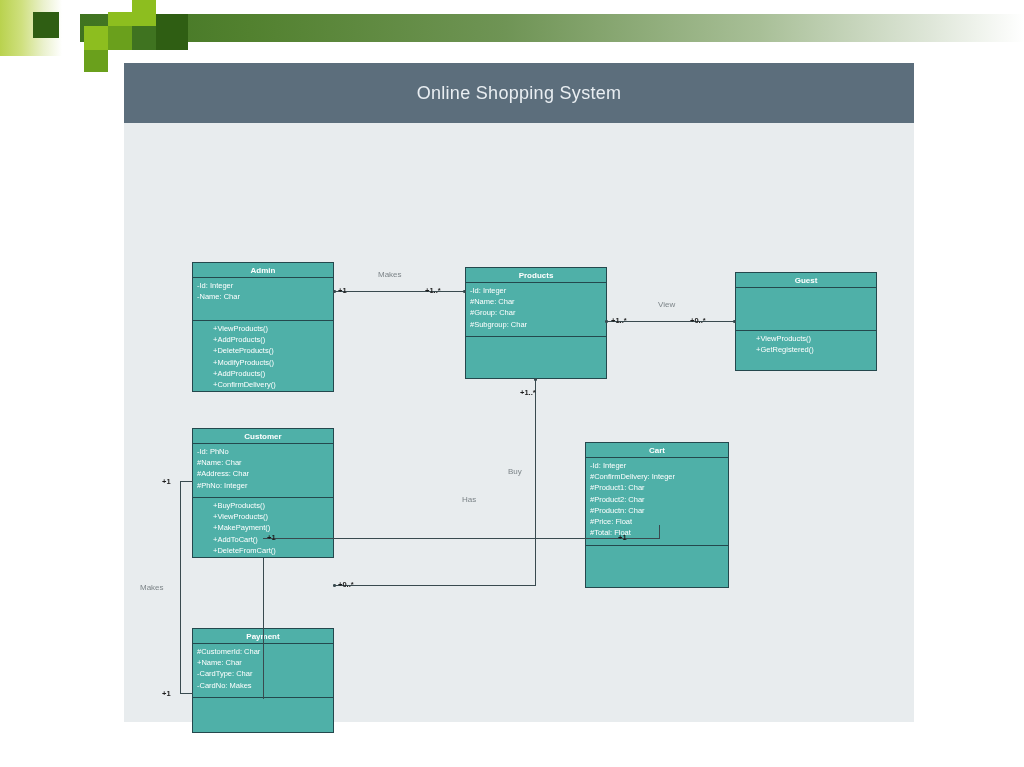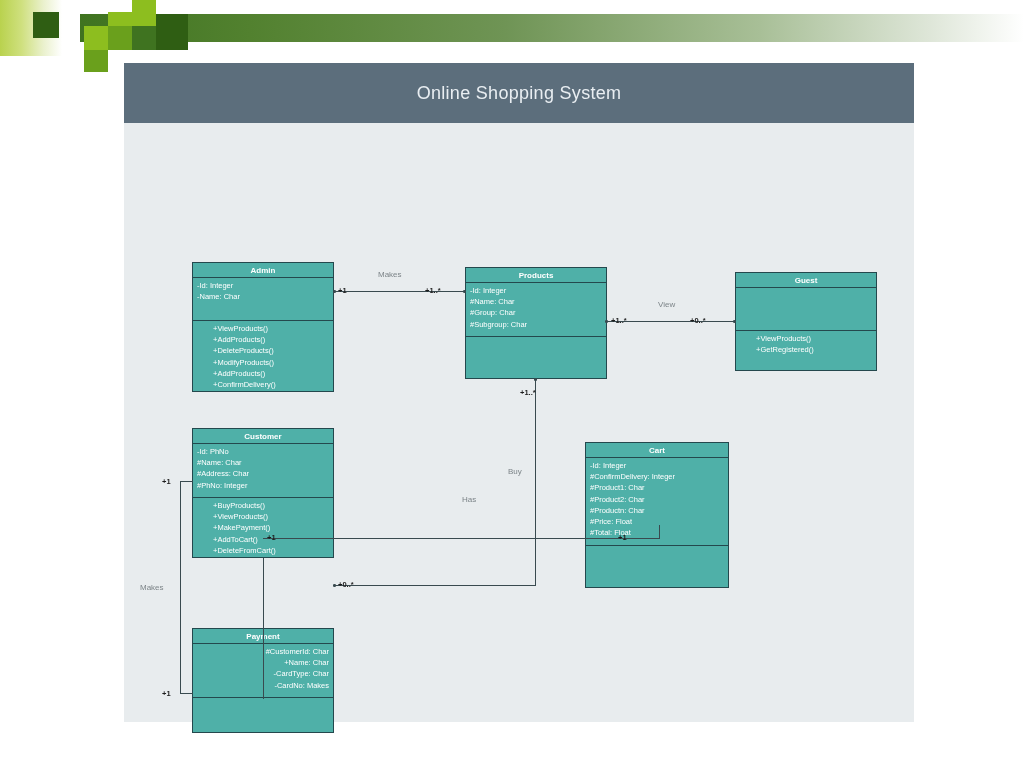--- a/index.html
+++ b/index.html
@@ -123,21 +123,21 @@
         <div class="row">#Product2: Char</div>
         <div class="row">#Productn: Char</div>
         <div class="row">#Price: Float</div>
         <div class="row">#Total: Float</div>
       </div>
       <div class="cmp"></div>
     </div>
 
     <div class="cls" style="left:68px;top:505px;width:142px;height:105px;">
       <div class="hd">Payment</div>
-      <div class="cmp" style="height:54px;text-align:right;">
+      <div class="cmp" style="height:54px;">
         <div class="row">#CustomerId: Char</div>
         <div class="row">+Name: Char</div>
         <div class="row">-CardType: Char</div>
         <div class="row">-CardNo: Makes</div>
       </div>
       <div class="cmp"></div>
     </div>
 
     <div class="ln lh" style="left:210px;top:168px;width:131px;"></div>
     <div class="endcap" style="left:209px;top:167px;"></div>

